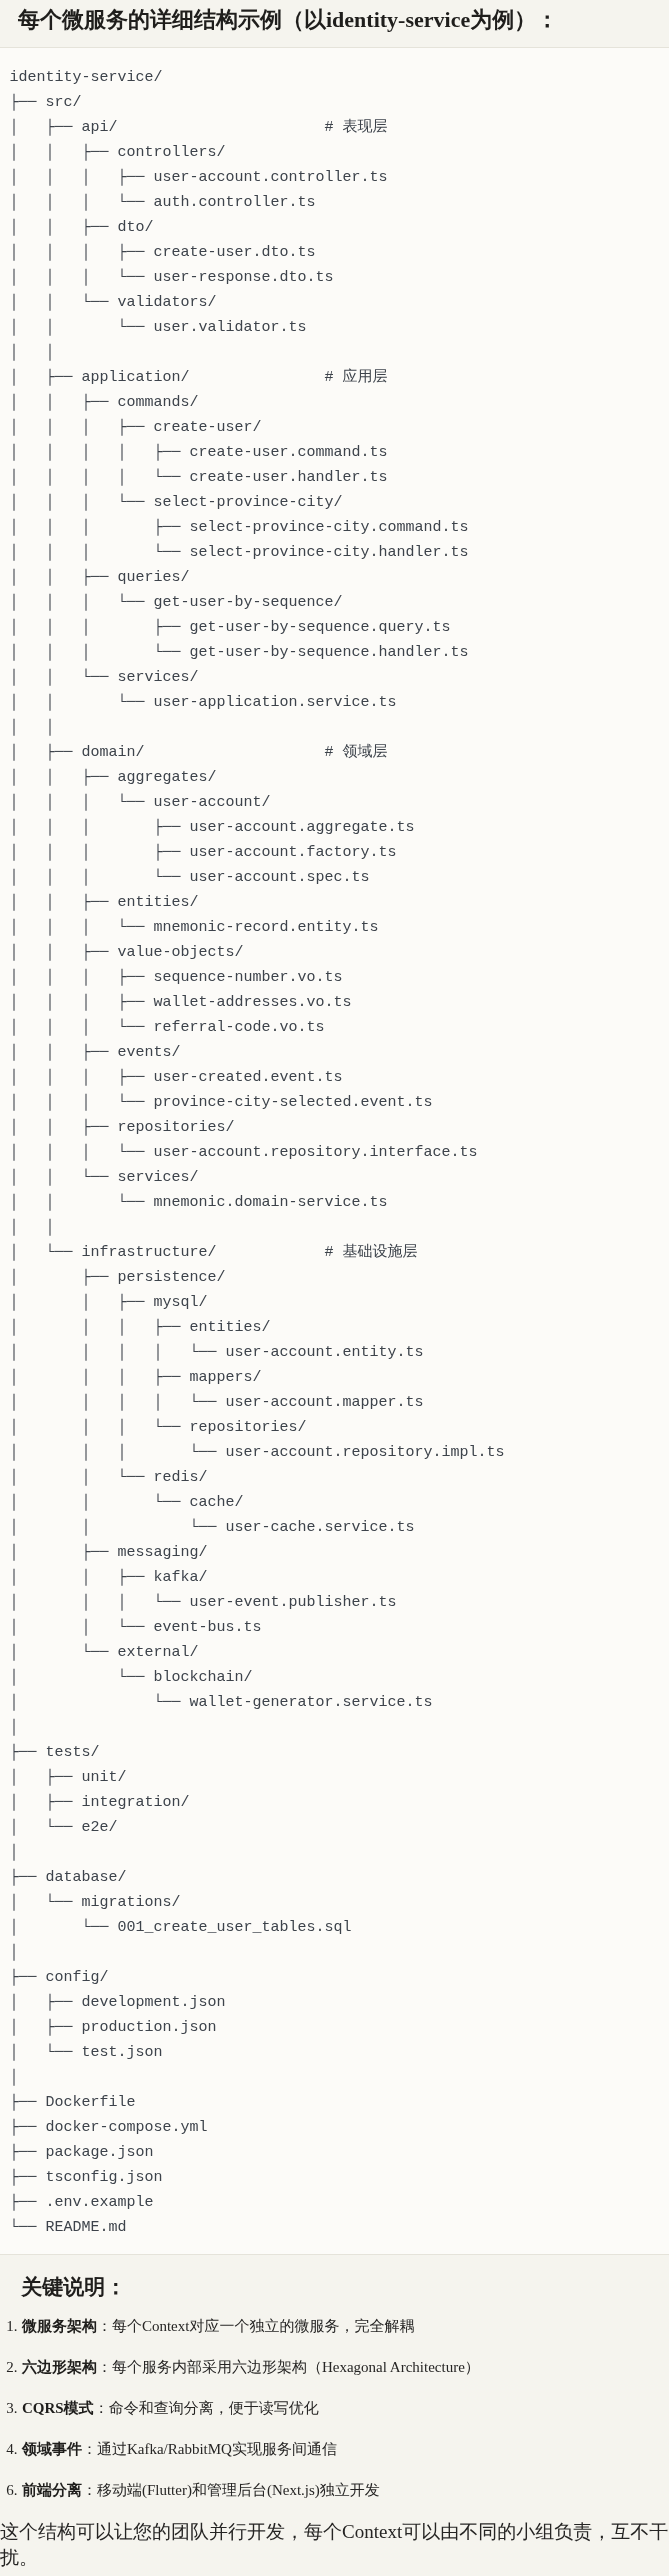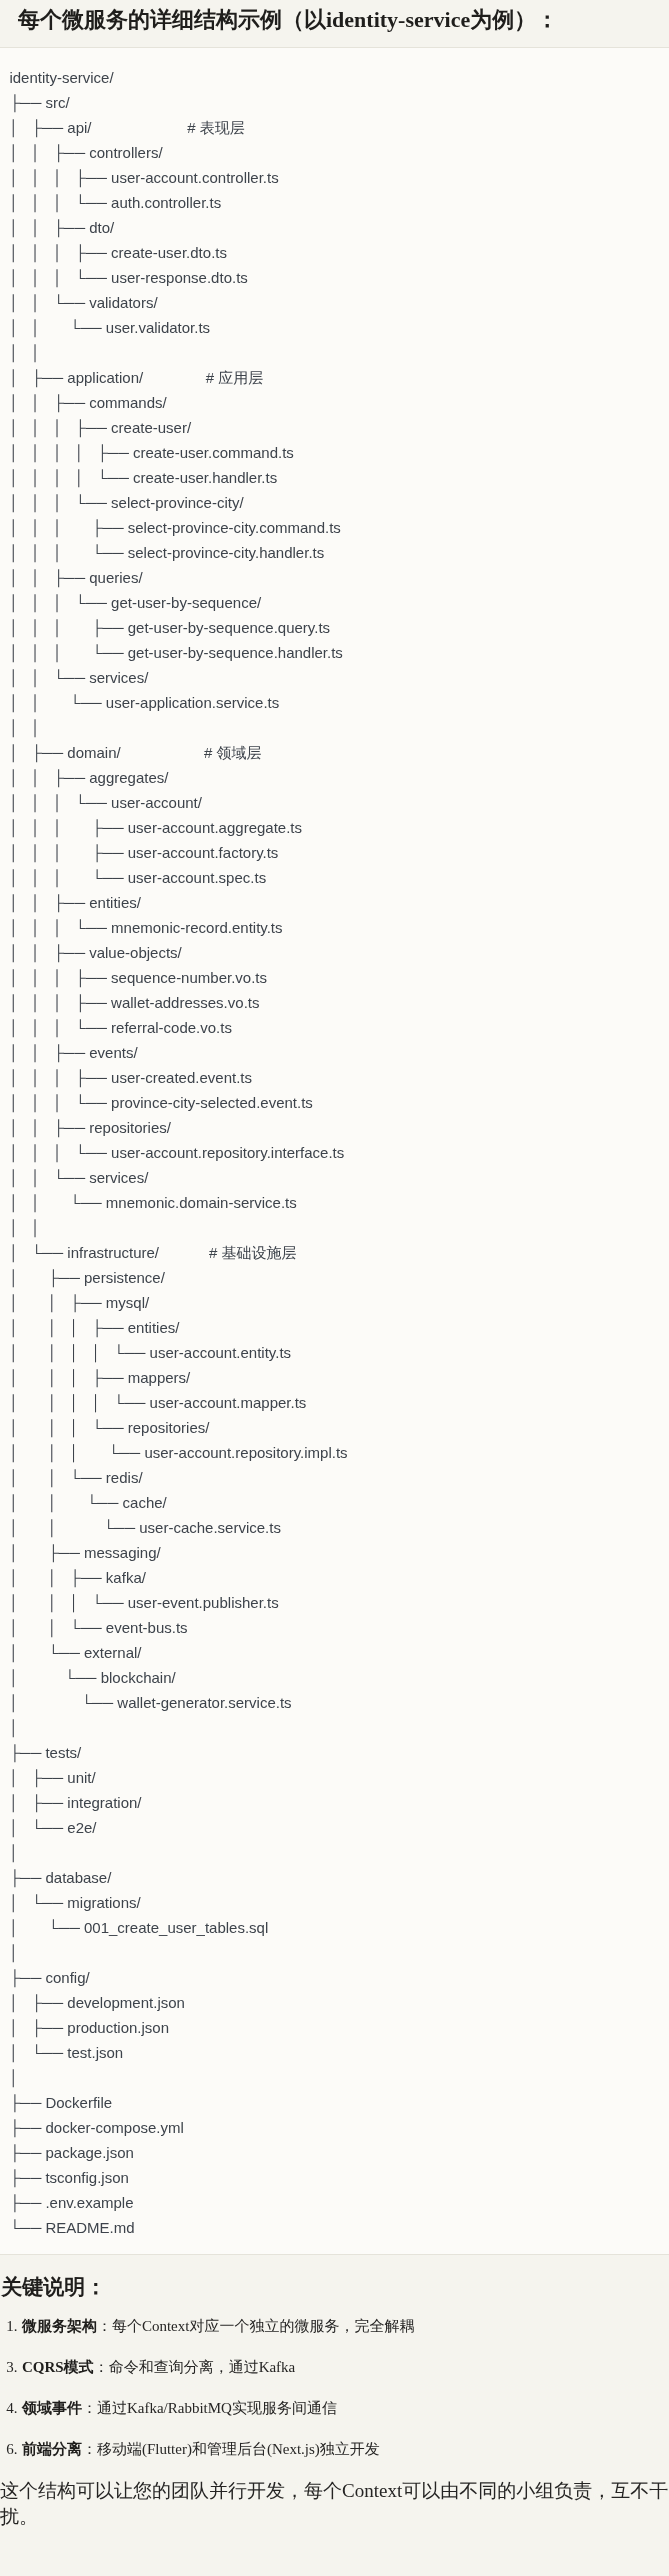--- a/index.html
+++ b/index.html
@@ -24,32 +24,33 @@
   }
   .code-block {
     margin-top: 12px;
     background: #FCFBF8;
     border-top: 0.6px solid #E5E3DA;
     border-bottom: 0.6px solid #E5E3DA;
     padding: 17px 6.3px 14.4px 9.4px;
   }
   .code-block pre {
     margin: 0;
-    font-family: Liberation Sans, sans-serif;
+    font-family: Liberation Mono, monospace;
     font-size: 15px;
     line-height: 25px;
     color: #3D434B;
     white-space: pre;
   }
   .notes-heading {
     margin: 17px 0 11.3px 1.3px;
     font-size: 21px;
     line-height: 30px;
     font-weight: 700;
     color: #1F1E1C;
+    padding-left: 20px;
   }
   .notes-list {
     margin: 0 0 6.3px 0;
     padding: 0 0 0 6.3px;
     list-style: none;
   }
   .notes-list li {
     margin: 0 0 15px 0;
     font-size: 15px;
     line-height: 26px;
@@ -162,23 +163,26 @@
 └── README.md</pre>
   </div>
 
   <h3 class="notes-heading">关键说明：</h3>
 
   <ol class="notes-list">
     <li>
       <span class="note-num">1.</span><span class="note-term">微服务架构</span><span class="note-colon">：</span><span class="note-desc">每个Context对应一个独立的微服务，完全解耦</span>
     </li>
 
+    <li>
+      <span class="note-num">2.</span><span class="note-term">六边形架构</span><span class="note-colon">：</span><span class="note-desc">每个服务内部采用六边形架构（Hexagonal Architecture）</span>
+    </li>
 
     <li>
-      <span class="note-num">3.</span><span class="note-term">CQRS模式</span><span class="note-colon">：</span><span class="note-desc">命令和查询分离，通过Kafka</span>
+      <span class="note-num">3.</span><span class="note-term">CQRS模式</span><span class="note-colon">：</span><span class="note-desc">命令和查询分离，便于读写优化</span>
     </li>
 
     <li>
       <span class="note-num">4.</span><span class="note-term">领域事件</span><span class="note-colon">：</span><span class="note-desc">通过Kafka/RabbitMQ实现服务间通信</span>
     </li>
 
 
     <li>
       <span class="note-num">6.</span><span class="note-term">前端分离</span><span class="note-colon">：</span><span class="note-desc">移动端(Flutter)和管理后台(Next.js)独立开发</span>
     </li>

